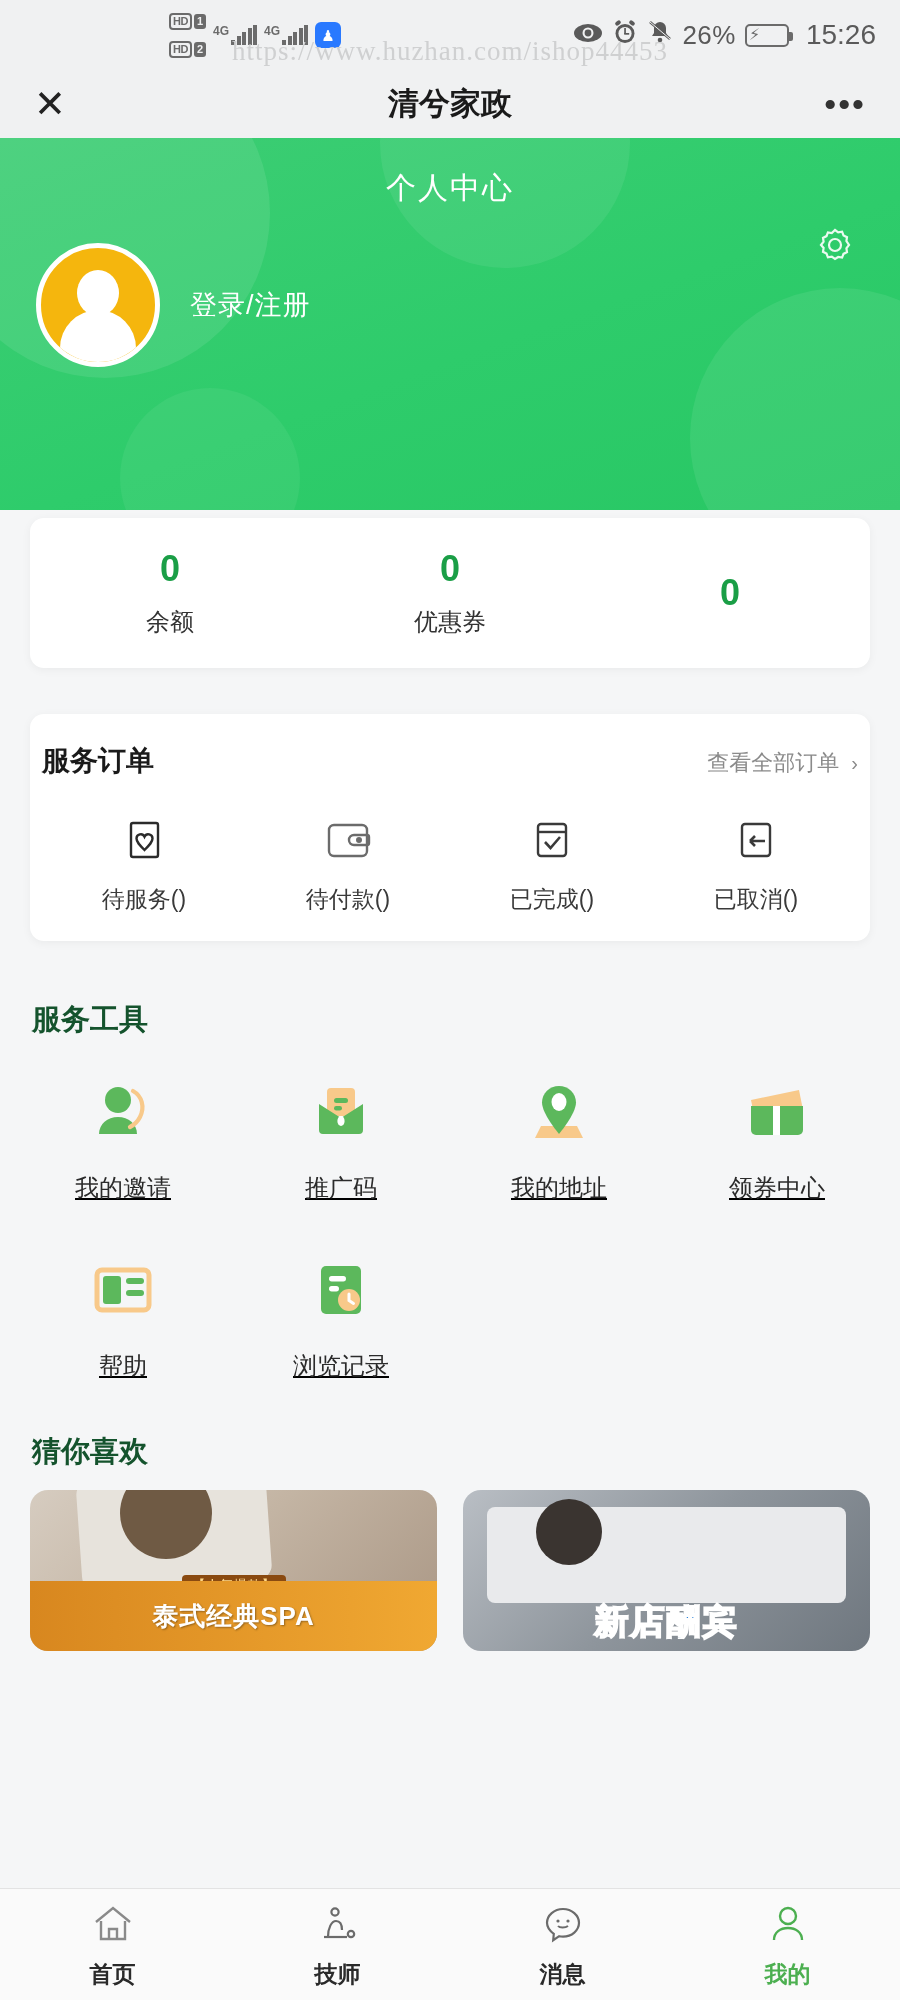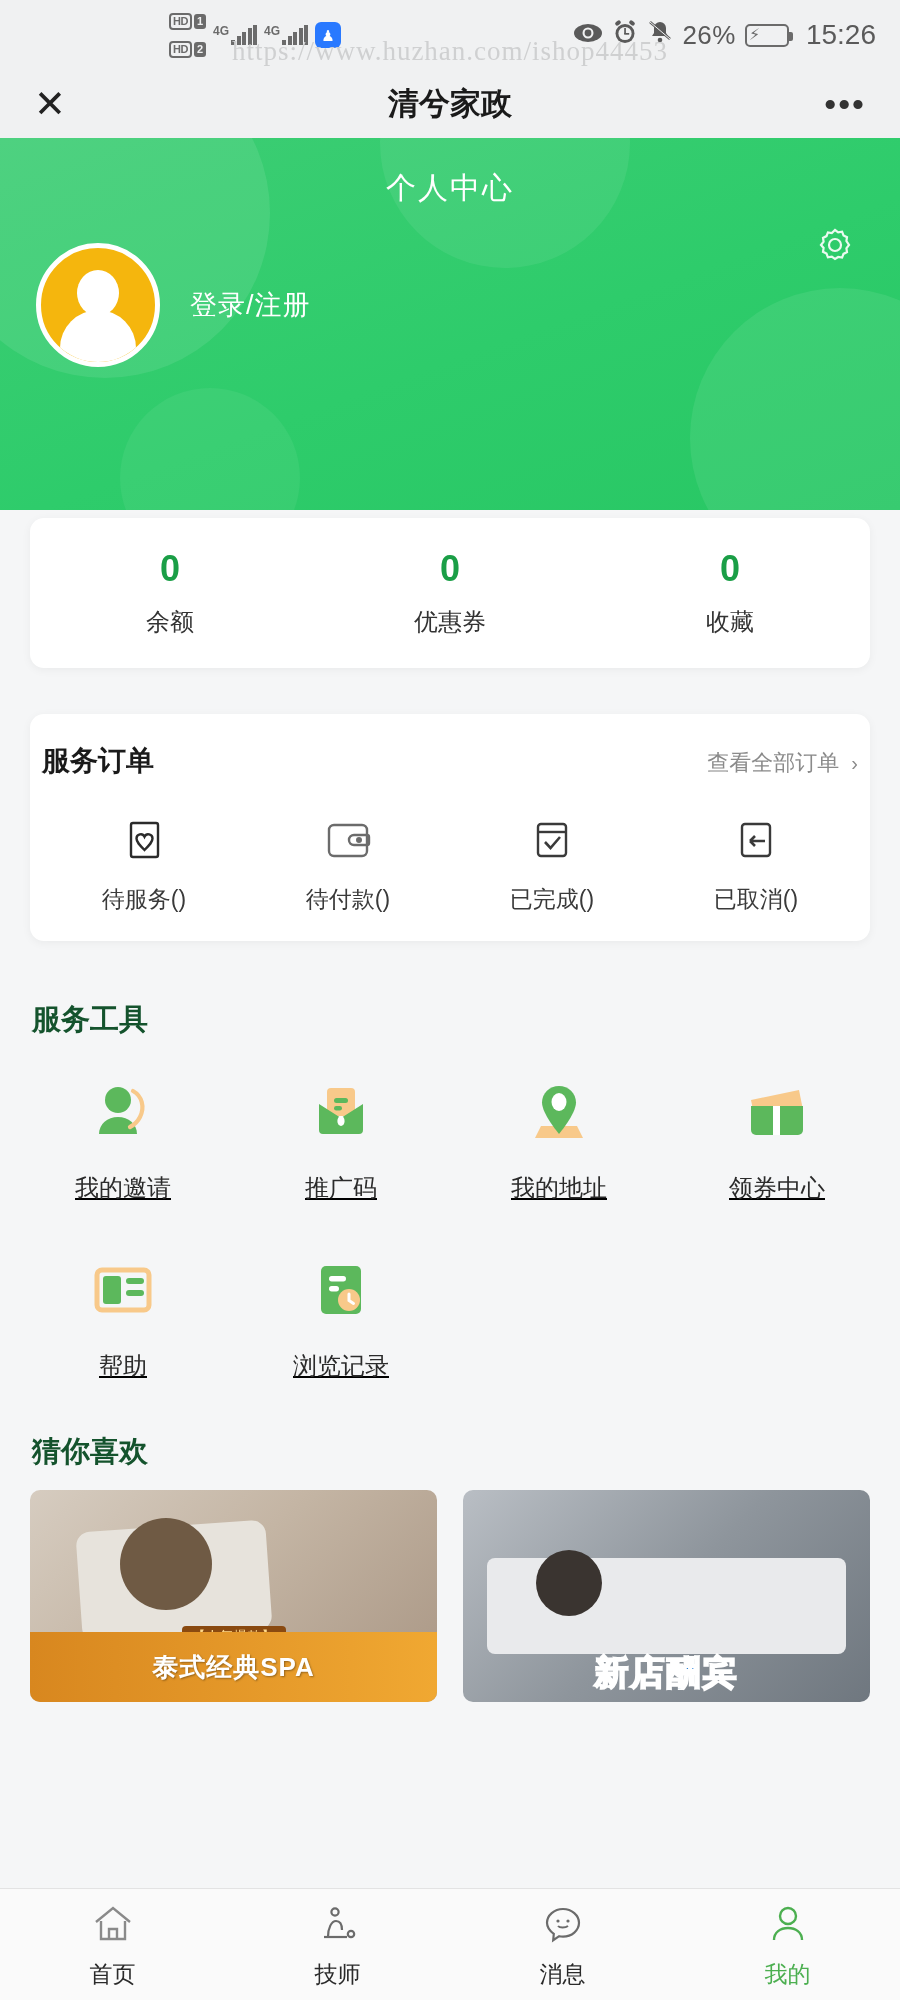--- a/index.html
+++ b/index.html
@@ -142,21 +142,21 @@
   
   .tools { position:absolute; left:14px; right:14px; top:1060px;text-decoration:underline; }
   .tool-row { display:flex; }
   .tool { flex:1; text-align:center; padding:14px 0 0; }
   .tool .t-icon { height:76px; display:flex; align-items:center; justify-content:center; }
   .tool .t-lbl { font-size:24px; color:#2b2b2b; margin-top:22px; }
 
   
   .rec-cards { position:absolute; left:30px; right:30px; top:1309px; display:flex; gap:26px; }
   .rec-card {
-    flex:1; height:212px; border-radius:10px; overflow:hidden; position:relative;
+    flex:1; height:161px; border-radius:18px; overflow:hidden; position:relative;
   }
   .rec1 { background:linear-gradient(135deg,#d6ccc0 0%,#c4b5a4 45%,#a99684 100%); }
   .rec2 { background:linear-gradient(135deg,#b9bec4 0%,#8e959c 50%,#6f777f 100%); }
   .rec-banner1 {
     position:absolute; bottom:0; left:0; right:0; height:70px;
     background:linear-gradient(90deg,#d8871f,#f0a832);
     display:flex; align-items:center; justify-content:center;
     color:#fff; font-weight:bold; font-size:26px; letter-spacing:1px;
     text-shadow:1px 1px 2px rgba(0,0,0,.35);
   }
@@ -189,21 +189,21 @@
     border-radius:50%; left:18%; bottom:86px;
   }
 
   
   .tabbar {
     position:absolute; left:0; right:0; bottom:0; height:112px; background:#fafafa;
     border-top:1px solid #e3e3e3; display:flex; align-items:center;
   }
   .tab { flex:1; text-align:center; }
   .tab .tb-icon { height:50px; display:flex; align-items:center; justify-content:center; }
-  .tab .tb-lbl { font-size:23px; color:#2a2a2a; margin-top:10px; }
+  .tab .tb-lbl { font-size:23px; color:#2a2a2a; margin-top:10px;font-weight:bold; }
   .tab.active .tb-lbl { color:#4caf50; }
 </style>
 </head>
 <body>
 
 <div class="phone">
 
   <div class="statusbar">
     <div class="sb-left">
       <div class="hd-stack">
@@ -304,21 +304,20 @@
     <div class="stat">
       <div class="num">0</div>
       <div class="lbl">余额</div>
     </div>
     <div class="stat">
       <div class="num">0</div>
       <div class="lbl">优惠券</div>
     </div>
     <div class="stat">
       <div class="num">0</div>
-      <div class="lbl">收藏</div>
     </div>
   </div>
 
   <div class="card orders-wrap">
     <div class="orders-head">
       <span class="orders-title">服务订单</span>
       <span class="orders-all">
         <span>查看全部订单</span>
         <span class="chev">›</span>
       </span>

